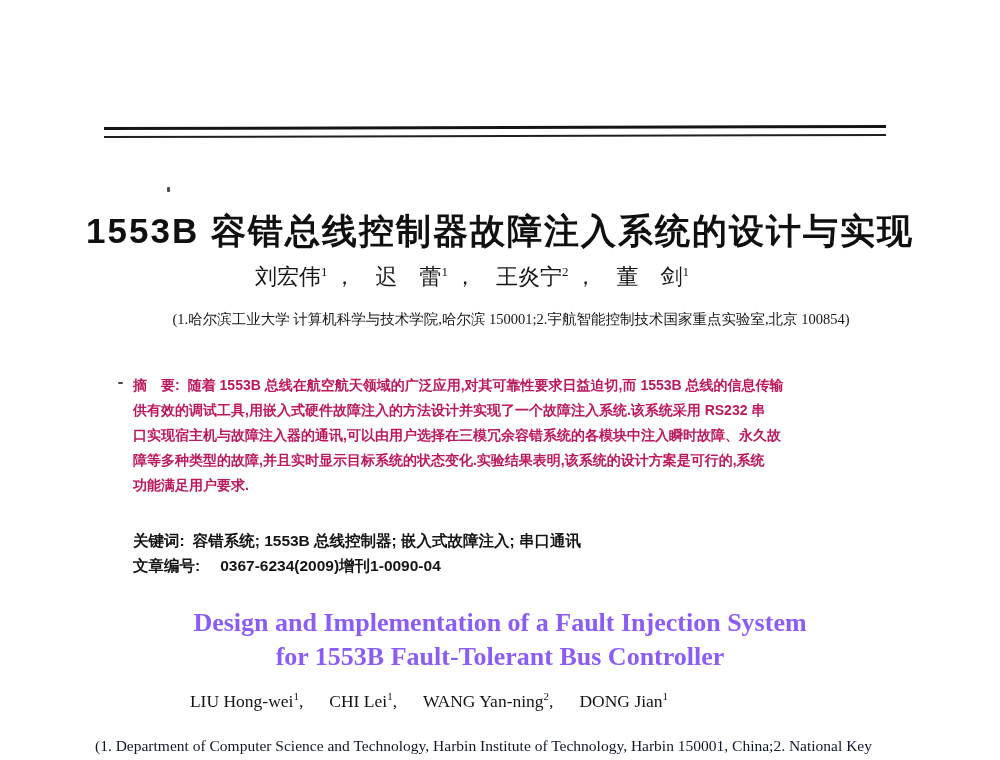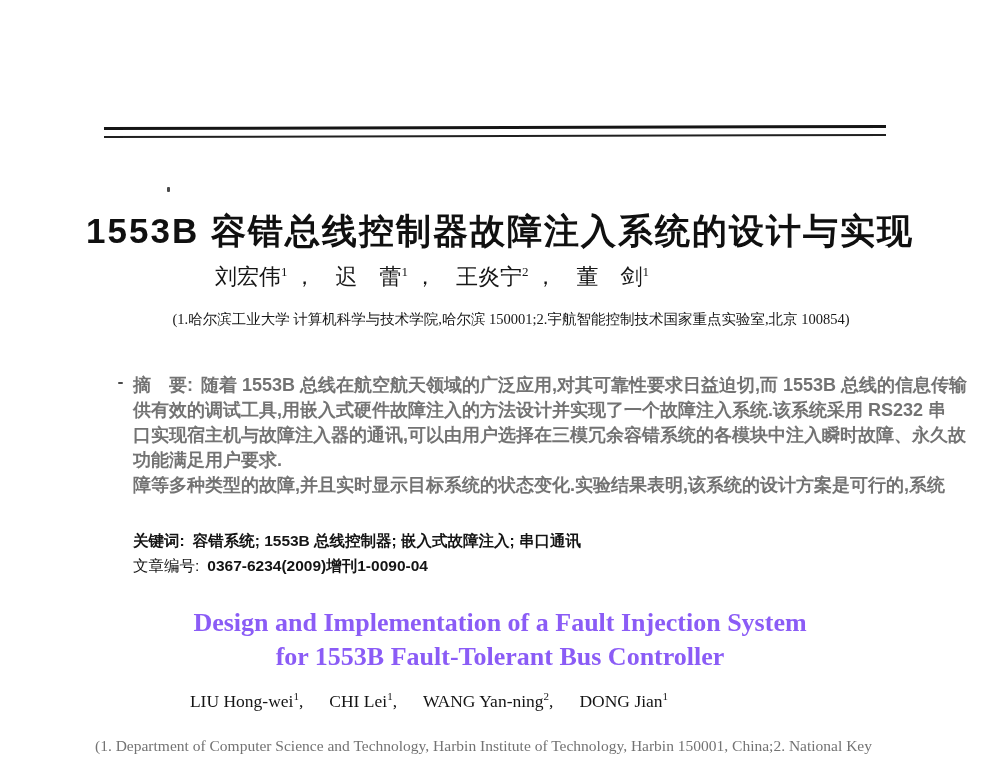--- a/index.html
+++ b/index.html
@@ -19,69 +19,69 @@
 
   .cn-title{
     left:0;top:185px;width:1000px;text-align:center;
     font-family:"Liberation Sans", sans-serif;
     font-size:35px;font-weight:700;letter-spacing:2px;color:#101010;
     white-space:nowrap;
   }
 
   .authors-cn{
     left:0;top:262px;width:864px;text-align:center;
-    font-size:22px;color:#161616;white-space:nowrap;
+    font-size:22px;color:#161616;white-space:nowrap;padding-left:40px;
   }
   .authors-cn .author{margin:0 6px;}
   .authors-cn sup{font-size:13px;}
   .authors-cn .sep{margin-right:14px;}
 
   .affil-cn{
     left:0;top:310px;width:1000px;text-align:center;
     font-size:14.5px;color:#161616;white-space:nowrap;padding-left:11px;
   }
 
   .abstract{
     left:133px;top:373px;width:752px;
     font-family:"Liberation Sans", sans-serif;
-    font-size:18px;font-weight:600;color:#737373;
+    font-size:14px;font-weight:600;color:#be185d;
   }
   .abstract .line{height:25px;line-height:25px;white-space:nowrap;}
   .abstract .label{font-weight:700;margin-right:8px;}
 
   .kw-line{
     left:133px;top:528px;width:752px;height:25px;line-height:25px;
     font-family:"Liberation Sans", sans-serif;
     font-size:15.5px;font-weight:600;color:#141414;white-space:nowrap;
   }
   .kw-line .label{font-weight:700;margin-right:8px;}
 
   .artno-line{
     left:133px;top:553px;width:752px;height:25px;line-height:25px;
     font-family:"Liberation Sans", sans-serif;
     font-size:15.5px;font-weight:600;color:#141414;white-space:nowrap;
   }
-  .artno-line .label{font-weight:400;margin-right:8px;}
+  .artno-line .label{font-weight:700;margin-right:20px;}
 
   .en-title{
     left:0;top:606px;width:1000px;text-align:center;
     font-size:26px;font-weight:700;color:#8b5cf6;line-height:34px;
   }
 
   .authors-en{
     left:0;top:690px;width:848px;text-align:center;
     font-size:17.5px;color:#141414;white-space:nowrap;
   }
   .authors-en .author{margin-left:10px;}
   .authors-en sup{font-size:11px;}
   .authors-en .sep{margin-right:16px;}
 
   .affil-en{
     left:95px;top:737px;width:815px;
-    font-size:15.5px;color:#737373;white-space:nowrap;
+    font-size:15.5px;color:#0f172a;white-space:nowrap;
   }
 
   .speck{background:#4a4a4a;border-radius:1px;}
   .speck1{left:167px;top:187px;width:3px;height:5px;}
   .speck2{left:118px;top:382px;width:5px;height:2px;}
 </style>
 </head>
 <body>
 
 <div class="abs rule"></div>
@@ -93,22 +93,22 @@
 <div class="abs authors-cn">
   <span class="author"><span>刘宏伟</span><sup>1</sup></span><span class="sep">，</span><span class="author"><span>迟　蕾</span><sup>1</sup></span><span class="sep">，</span><span class="author"><span>王炎宁</span><sup>2</sup></span><span class="sep">，</span><span class="author"><span>董　剑</span><sup>1</sup></span>
 </div>
 
 <div class="abs affil-cn">(1.哈尔滨工业大学 计算机科学与技术学院,哈尔滨 150001;2.宇航智能控制技术国家重点实验室,北京 100854)</div>
 
 <div class="abs abstract">
   <div class="line"><span class="label">摘　要:</span><span>随着 1553B 总线在航空航天领域的广泛应用,对其可靠性要求日益迫切,而 1553B 总线的信息传输</span></div>
   <div class="line">供有效的调试工具,用嵌入式硬件故障注入的方法设计并实现了一个故障注入系统.该系统采用 RS232 串</div>
   <div class="line">口实现宿主机与故障注入器的通讯,可以由用户选择在三模冗余容错系统的各模块中注入瞬时故障、永久故</div>
+  <div class="line">障等多种类型的故障,并且实时显示目标系统的状态变化.实验结果表明,该系统的设计方案是可行的,系统</div>
   <div class="line">功能满足用户要求.</div>
-  <div class="line">障等多种类型的故障,并且实时显示目标系统的状态变化.实验结果表明,该系统的设计方案是可行的,系统</div>
 </div>
 
 <div class="abs kw-line">
   <span class="label">关键词:</span><span>容错系统; 1553B 总线控制器; 嵌入式故障注入; 串口通讯</span>
 </div>
 
 <div class="abs artno-line">
   <span class="label">文章编号:</span><span>0367-6234(2009)增刊1-0090-04</span>
 </div>
 

